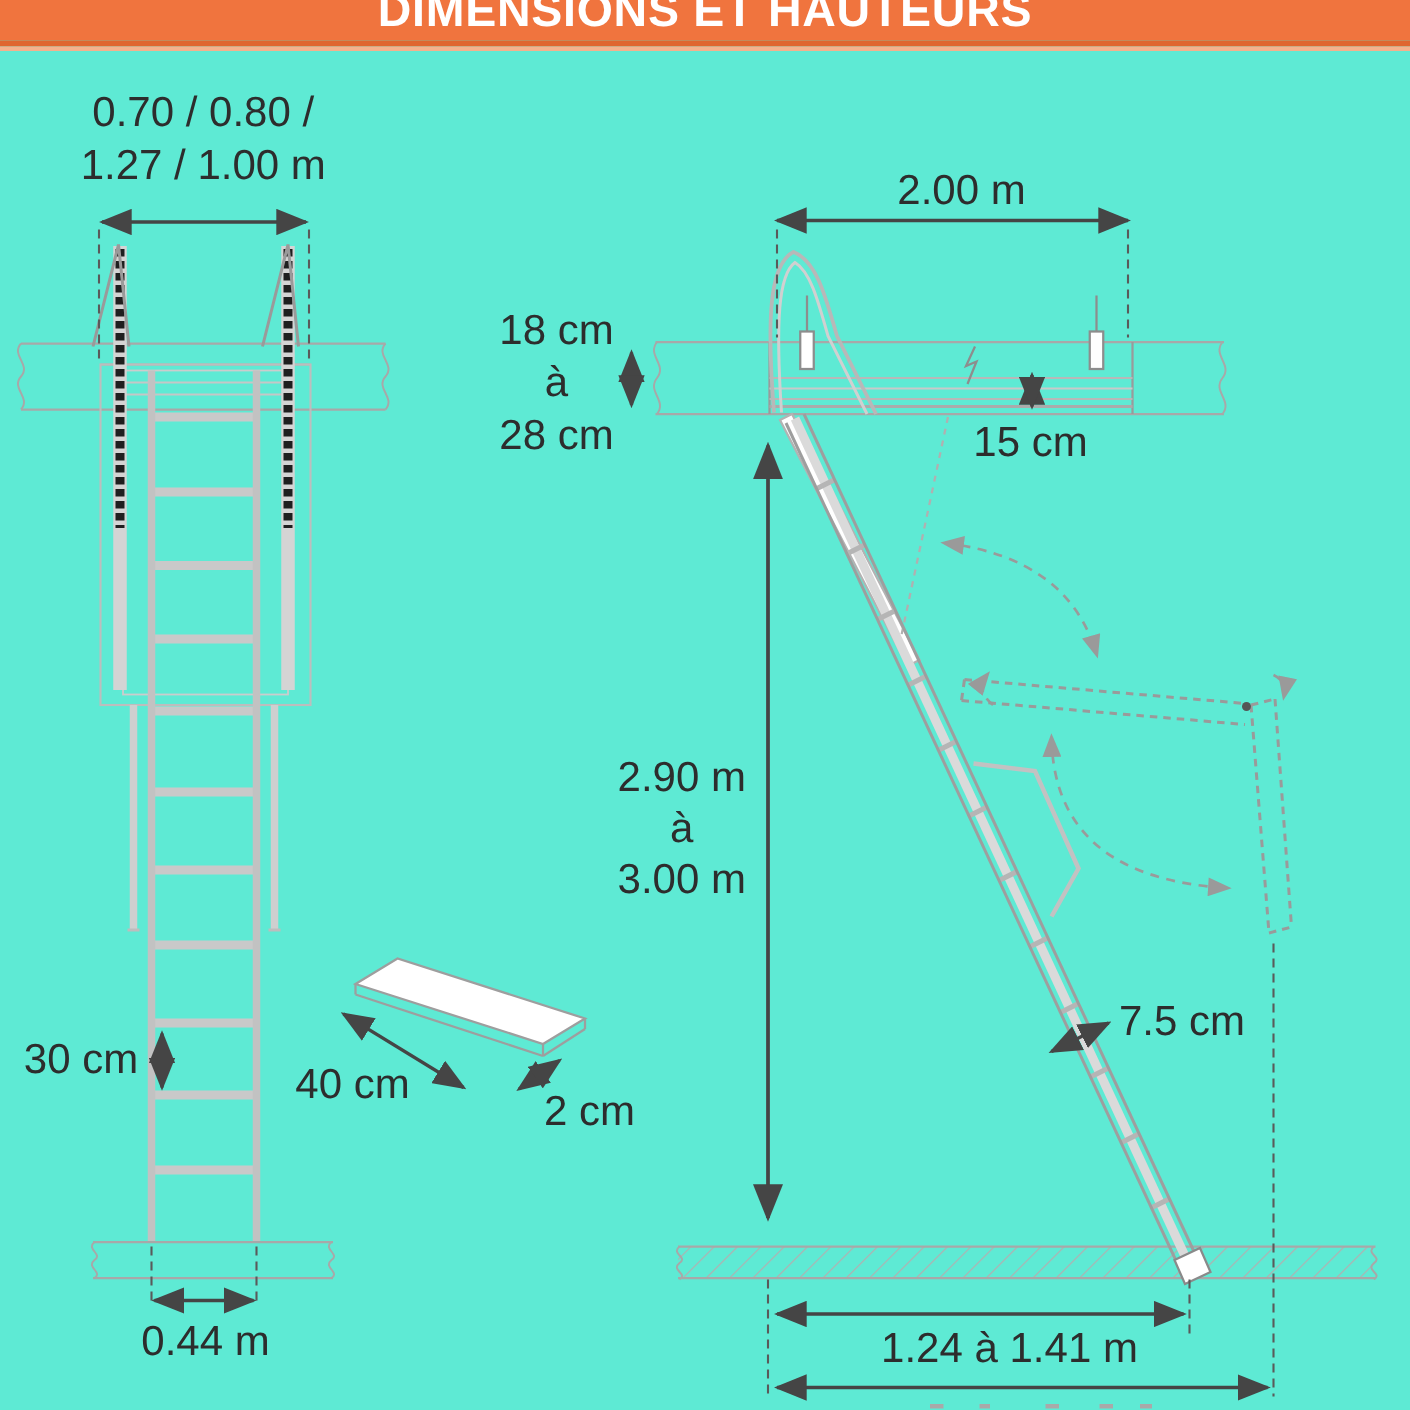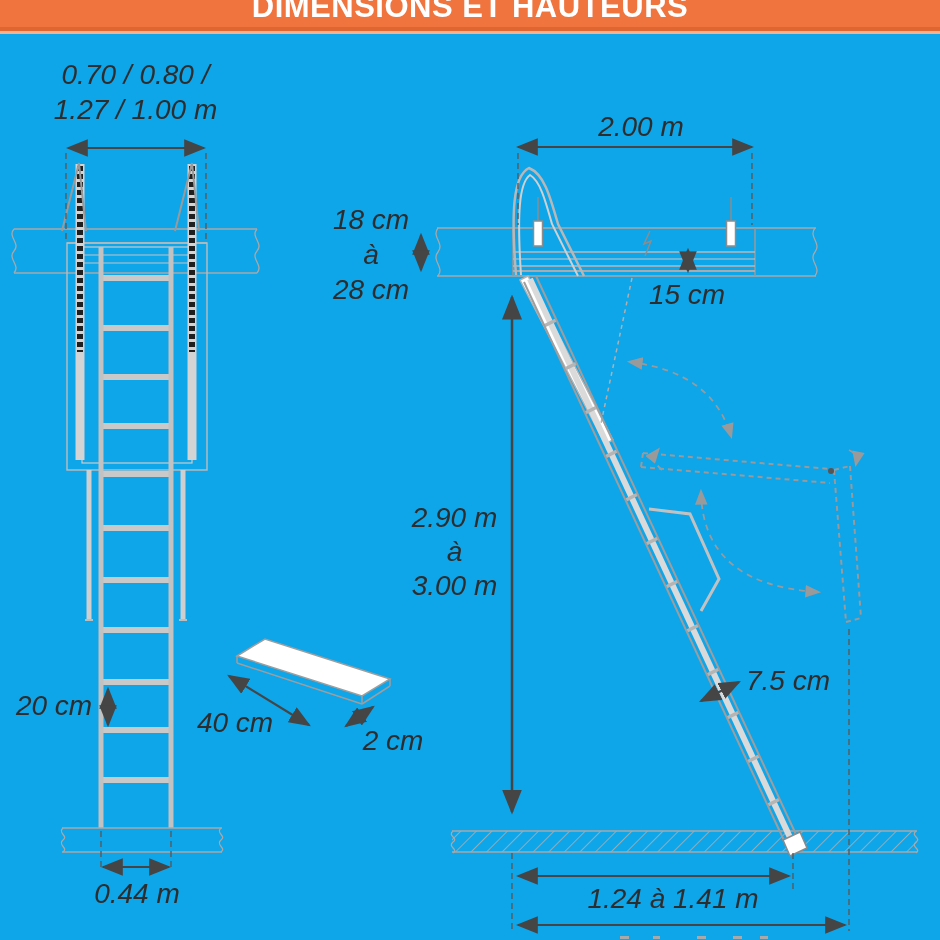--- a/index.html
+++ b/index.html
@@ -1,27 +1,27 @@
 <!DOCTYPE html>
 <html><head>
 <meta charset="utf-8">
 <style>
   html,body{margin:0;padding:0;background:#fff;}
-  #stage{position:relative;width:940px;height:940px;background:#0ea5e9;overflow:hidden;
+  #stage{position:relative;width:940px;height:940px;background:#5eead4;overflow:hidden;
          font-family:"Liberation Sans",sans-serif;}
   
   #banner{position:absolute;left:0;top:0;width:940px;height:27px;background:#F0743E;overflow:hidden;}
   #banner .t{display:block;text-align:center;color:#fff;font-weight:bold;font-size:31px;
              line-height:38px;margin-top:-12px;letter-spacing:.5px;}
   #banner-border{position:absolute;left:0;top:27px;width:940px;height:4px;background:#DF6630;}
   #banner-glow{position:absolute;left:0;top:31px;width:940px;height:3px;background:#F5B18D;}
   
   #drawing{position:absolute;left:0;top:0;width:940px;height:940px;}
   
-  .lbl{position:absolute;color:#2d2d2d;font-size:28px;line-height:35px;text-align:center;white-space:nowrap;font-style:italic;}
+  .lbl{position:absolute;color:#2d2d2d;font-size:28px;line-height:35px;text-align:center;white-space:nowrap;}
   .remnant{position:absolute;height:3px;background:#a9a9a9;top:936px;}
 </style>
 </head>
 <body>
 
 <div id="stage">
 
   <div id="banner">
     <span class="t">DIMENSIONS ET HAUTEURS</span>
   </div>
@@ -203,21 +203,21 @@
       <line x1="793" y1="853" x2="793" y2="889"></line>
       <line x1="849" y1="629" x2="849" y2="931"></line>
     </g>
   </svg>
 
   <div class="lbl" style="left:38px;top:57px;width:195px">
     <div>0.70 / 0.80 /</div>
     <div>1.27 / 1.00 m</div>
   </div>
 
-  <div class="lbl" style="left:8px;top:688px;width:92px">20 cm</div>
+  <div class="lbl" style="left:8px;top:688px;width:92px">30 cm</div>
 
   <div class="lbl" style="left:189px;top:705px;width:92px">40 cm</div>
 
   <div class="lbl" style="left:349px;top:723px;width:88px">2 cm</div>
 
   <div class="lbl" style="left:89px;top:876px;width:96px">0.44 m</div>
 
   <div class="lbl" style="left:592px;top:109px;width:98px">2.00 m</div>
 
   <div class="lbl" style="left:325px;top:202px;width:92px">

